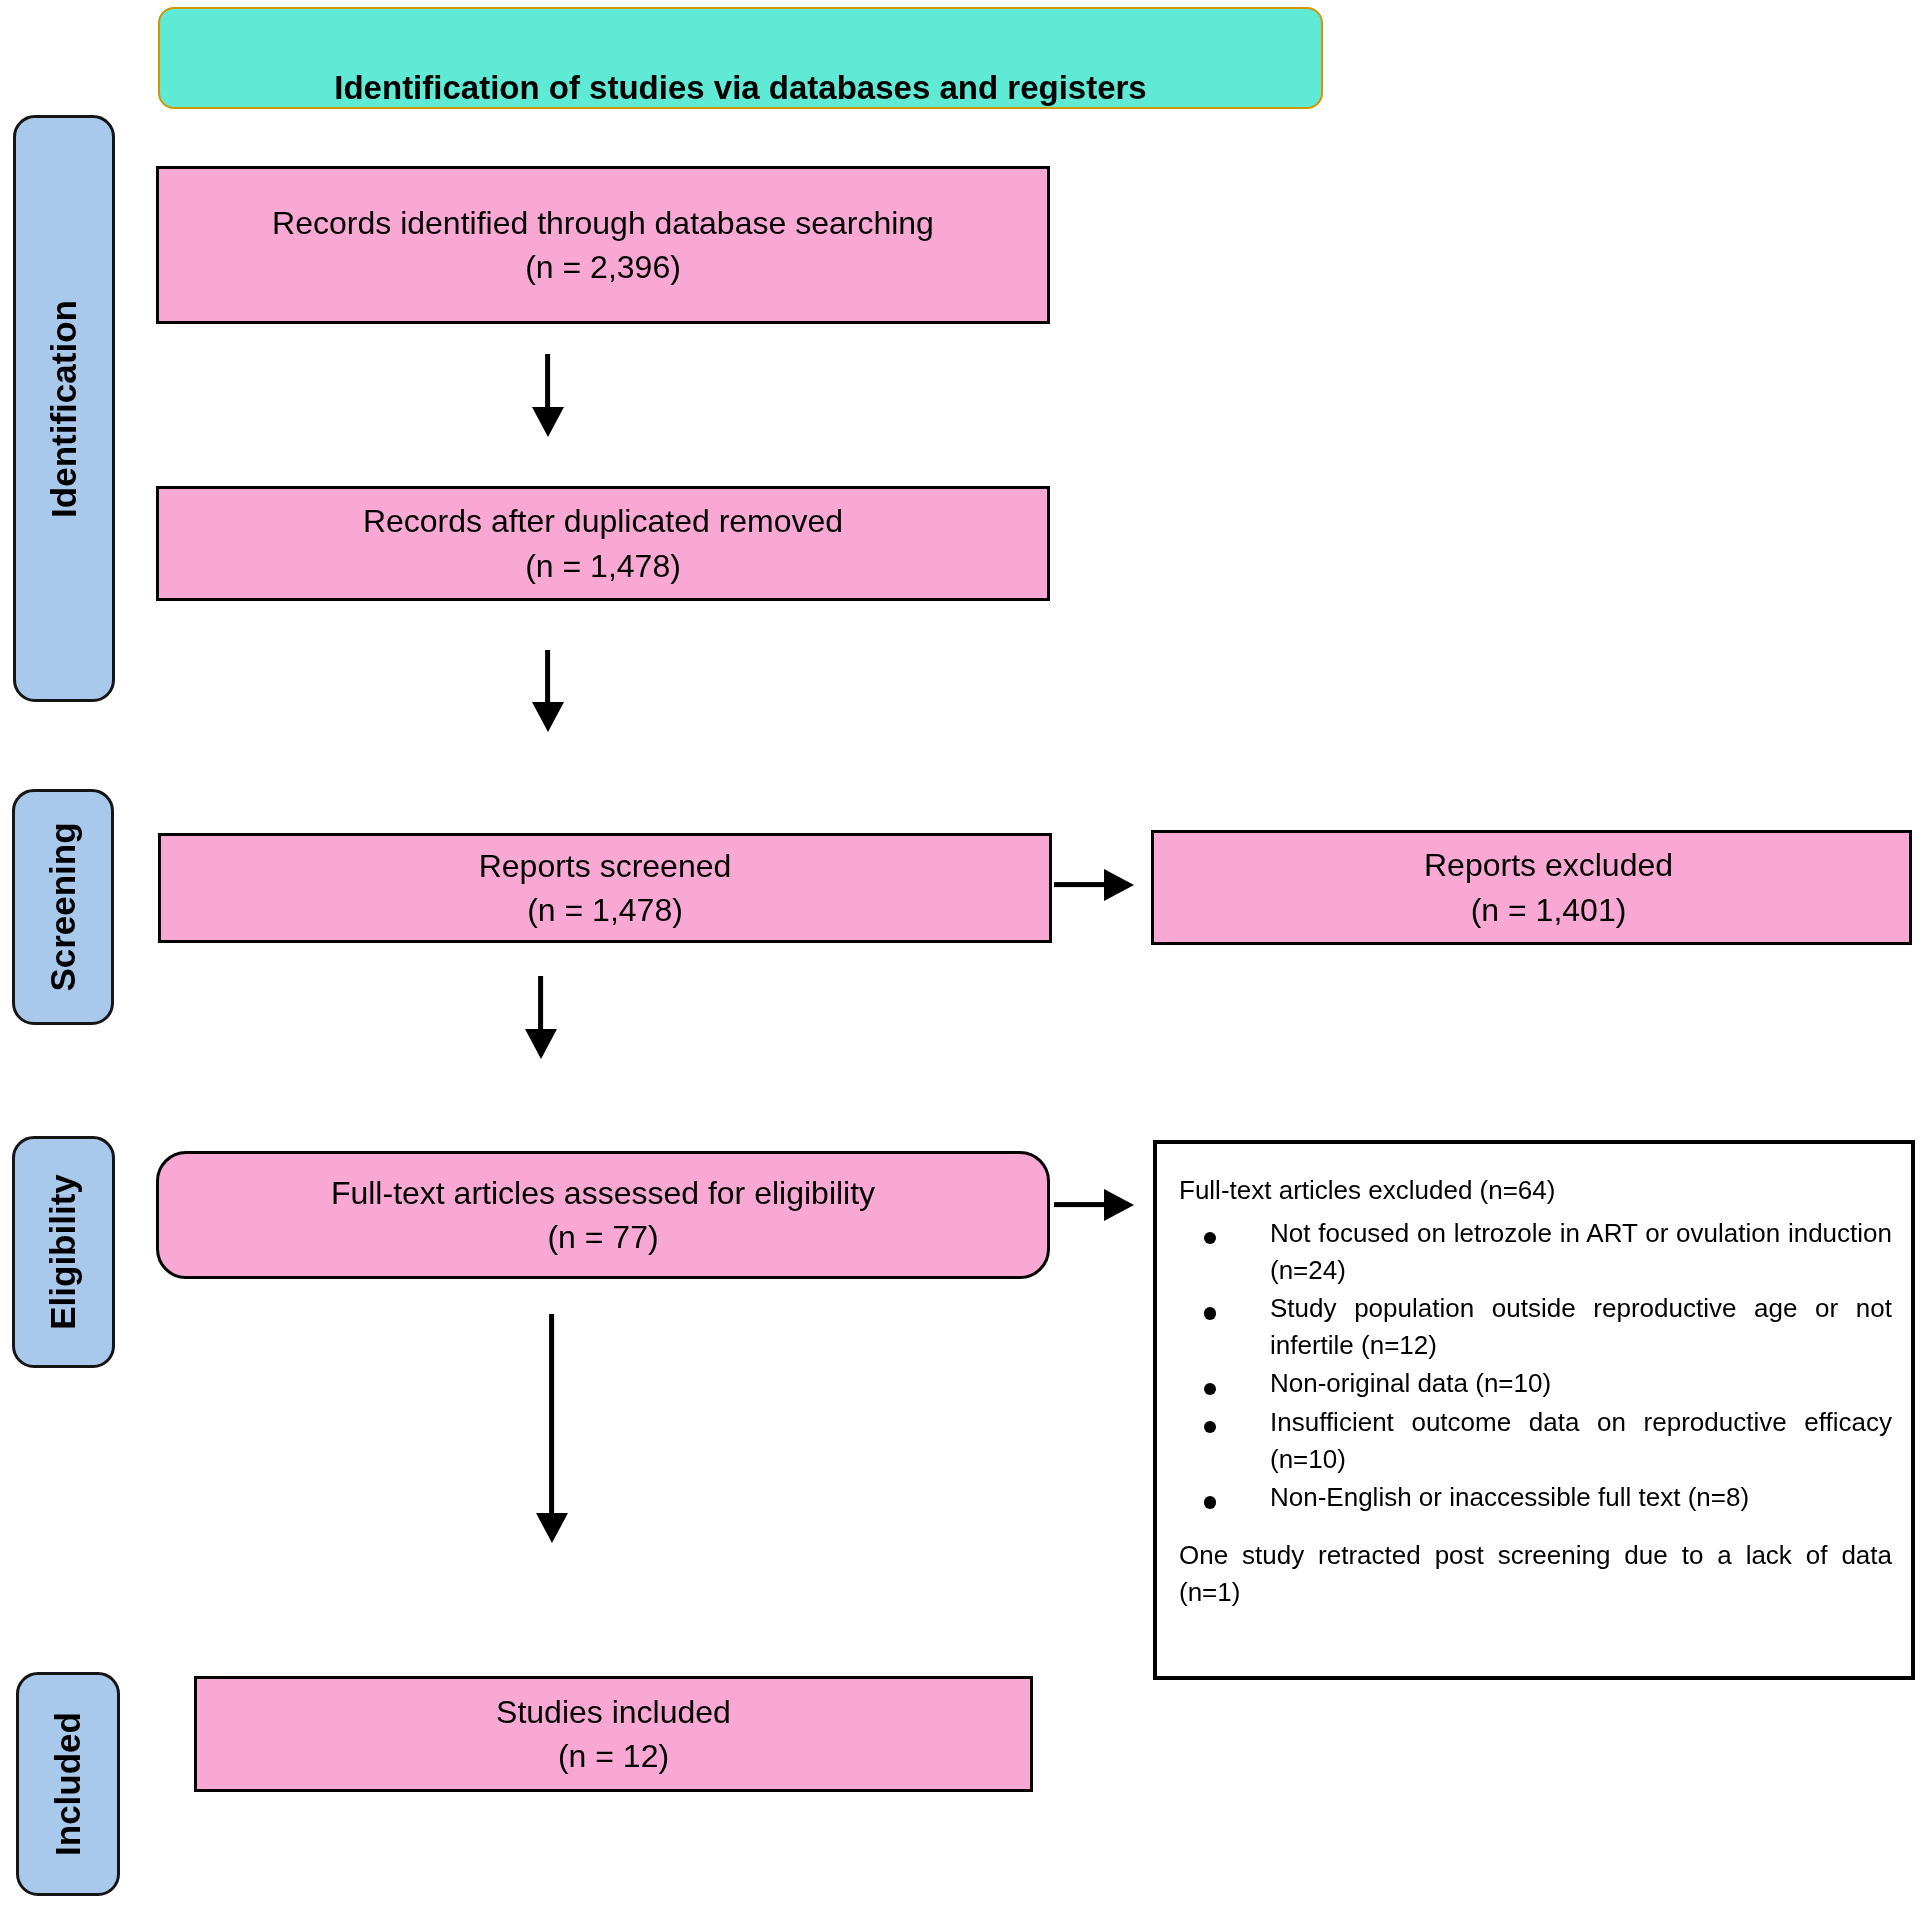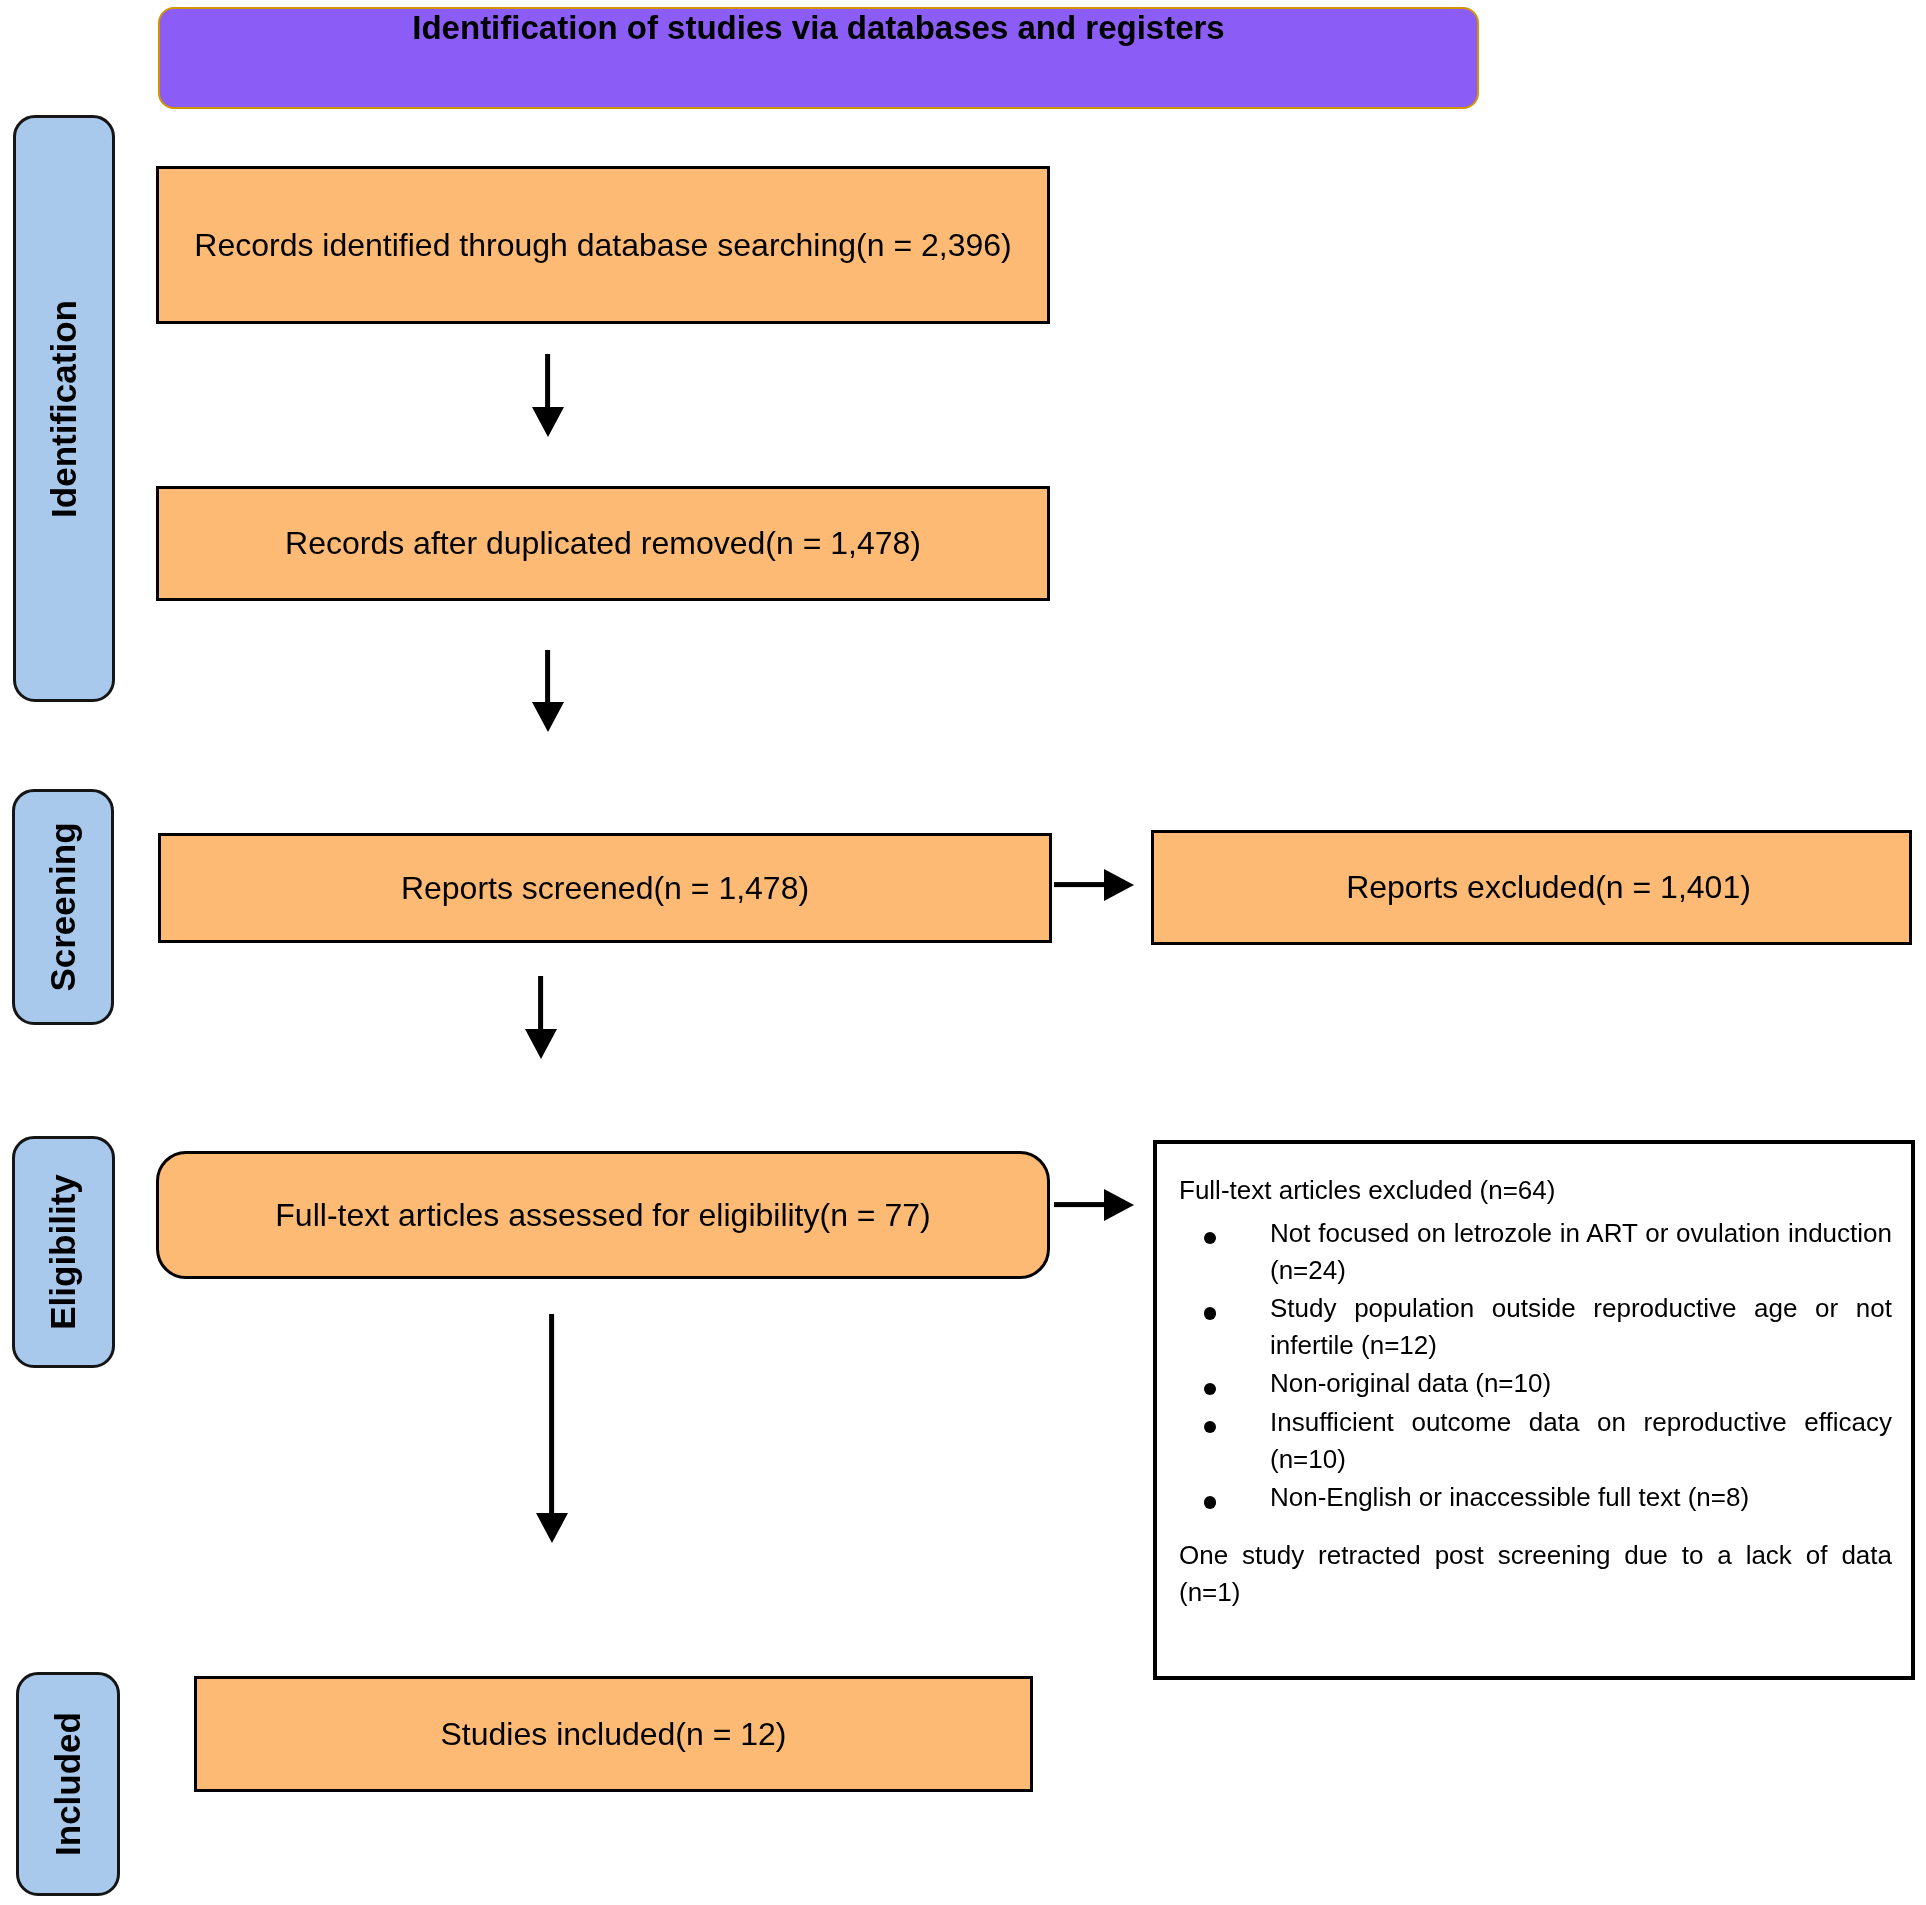--- a/index.html
+++ b/index.html
@@ -6,44 +6,44 @@
   #canvas{
     position:relative;
     width:1926px;height:1906px;
     background:#ffffff;
     font-family:"Liberation Sans", sans-serif;
     color:#000;
     overflow:hidden;
   }
   
   .banner{
-    position:absolute;left:158px;top:7.3px;width:1321px;height:102px;
-    background:#8b5cf6;border:2.9px solid #D29500;border-radius:16px;
-    display:flex;align-items:flex-start;justify-content:center;
+    position:absolute;left:158px;top:7.3px;width:1165px;height:102px;
+    background:#5eead4;border:2.9px solid #D29500;border-radius:16px;
+    display:flex;align-items:flex-end;justify-content:center;
     box-sizing:border-box;
   }
   .banner span{font-size:33px;font-weight:bold;}
   
   .stage{
     position:absolute;background:#A9C9EC;border:3.6px solid #151515;
     border-radius:22px;box-sizing:border-box;
   }
   .stage span{
     position:absolute;left:50%;top:50%;
     transform:translate(-50%,-50%) rotate(-90deg);
     white-space:nowrap;font-size:35px;font-weight:bold;
   }
   .stage.identification{left:13px;top:115px;width:102px;height:587px;}
   .stage.screening{left:11.6px;top:789px;width:102px;height:236px;}
   .stage.eligibility{left:11.6px;top:1136px;width:103px;height:232px;}
   .stage.included{left:16px;top:1672px;width:104px;height:224px;}
   
   .fbox{
-    position:absolute;background:#fdba74;border:3.6px solid #000;
-    display:flex;flex-direction:row;align-items:center;justify-content:center;
+    position:absolute;background:#f9a8d4;border:3.6px solid #000;
+    display:flex;flex-direction:column;align-items:center;justify-content:center;
     box-sizing:border-box;text-align:center;font-size:32px;line-height:1.38;
   }
   .fbox.b1{left:156px;top:166px;width:894px;height:158px;}
   .fbox.b2{left:156px;top:486px;width:894px;height:115px;}
   .fbox.b3{left:158px;top:833px;width:894px;height:110px;}
   .fbox.b4{left:156px;top:1151px;width:894px;height:128px;border-radius:30px;}
   .fbox.b5{left:194px;top:1676px;width:839px;height:116px;}
   .fbox.r1{left:1151px;top:830px;width:761px;height:115px;padding-left:34px;}
   
   .rbox2{

